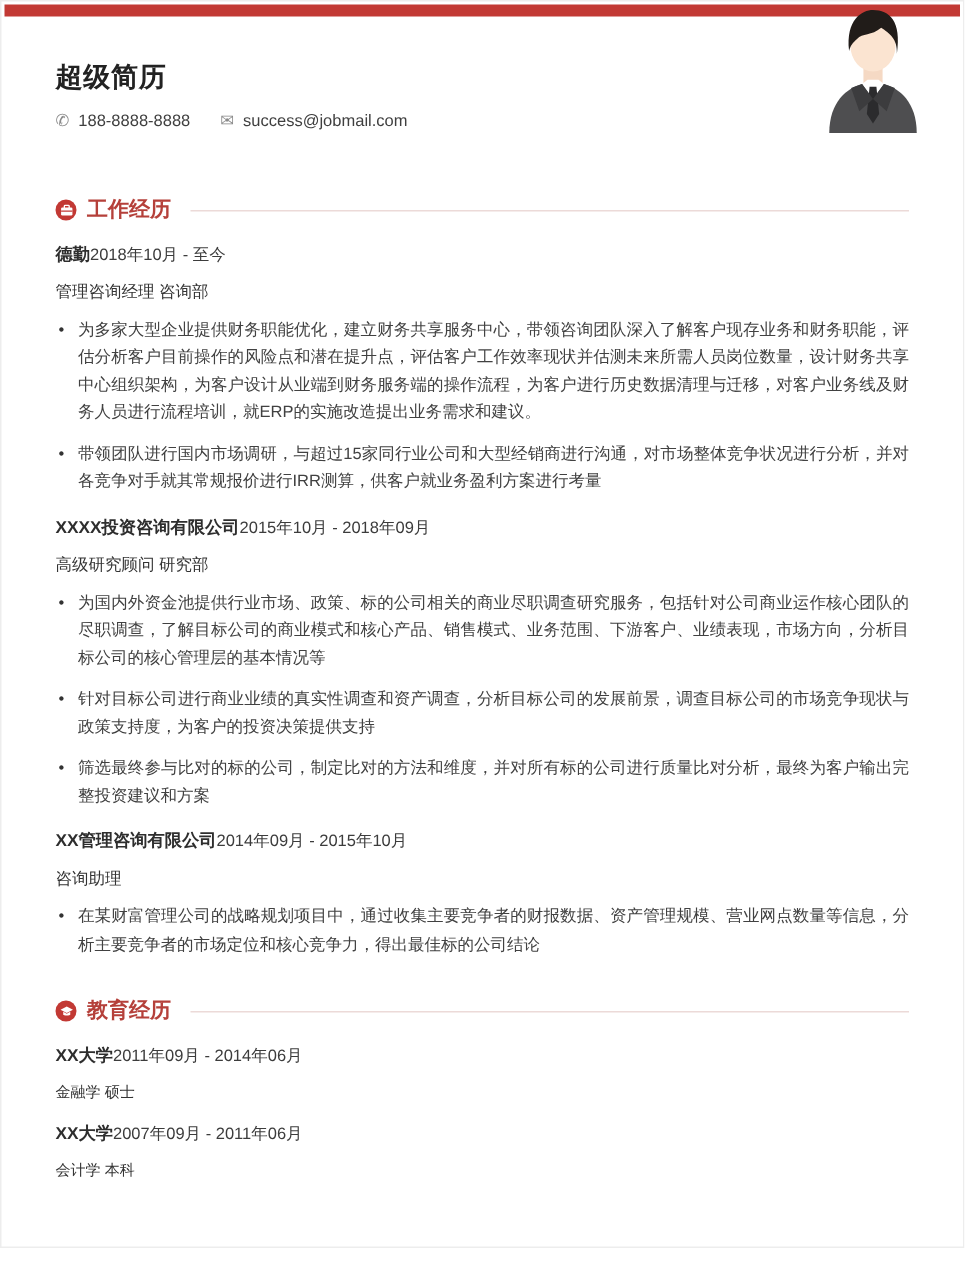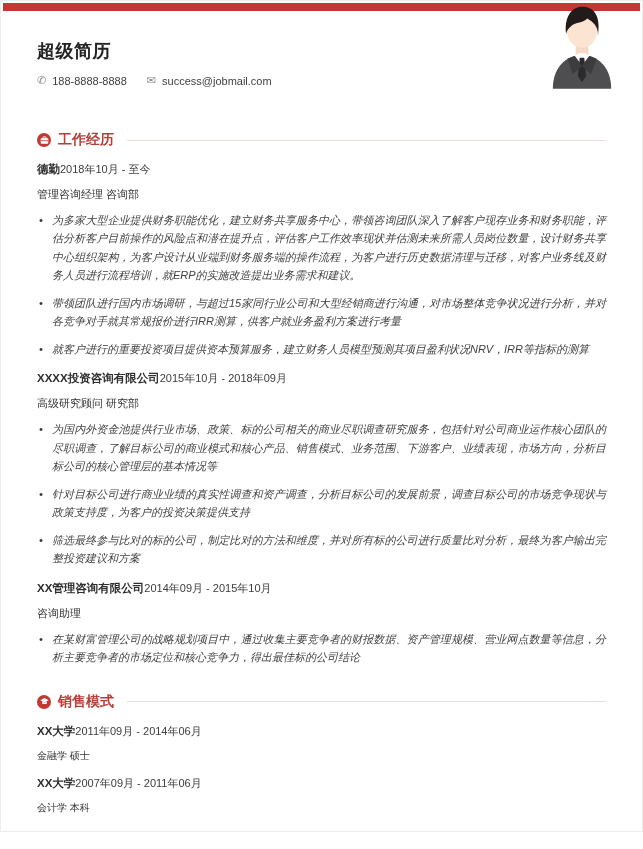--- a/index.html
+++ b/index.html
@@ -30,21 +30,21 @@
     width:14px; height:14px; border-radius:50%; background:#c23934;
     display:inline-flex; align-items:center; justify-content:center; flex:none;
   }
   .sec-title { font-size:14px; font-weight:bold; color:#b5403a;text-align:center; }
   .sec-line { flex:1; height:1px; background:#ecdad8; margin-left:6px; }
   
   .row { display:flex; justify-content:flex-start; align-items:baseline; margin-top:13px; }
   .company { font-size:11.5px; font-weight:bold; color:#2e2e2e; }
   .date { font-size:11px; color:#3c3c3c; }
   .role { margin-top:10px; font-size:11px; color:#333; }
-  ul.bullets { list-style:none; margin-top:9px;font-style:italic; }
+  ul.bullets { list-style:none; margin-top:9px; }
   ul.bullets li {
     position:relative; padding-left:15px; font-size:11px; color:#414141;
     line-height:1.68; margin-bottom:9px; text-align:justify;
   }
   ul.bullets li::before {
     content:"•"; position:absolute; left:2px; top:0; color:#333; font-size:11px;
   }
   .degree { margin-top:10px; font-size:10px; color:#333; }
 </style>
 </head>
@@ -92,21 +92,20 @@
 
       <div class="job">
         <div class="row">
           <span class="company">德勤</span>
           <span class="date">2018年10月 - 至今</span>
         </div>
         <div class="role">管理咨询经理 咨询部</div>
         <ul class="bullets">
           <li>为多家大型企业提供财务职能优化，建立财务共享服务中心，带领咨询团队深入了解客户现存业务和财务职能，评估分析客户目前操作的风险点和潜在提升点，评估客户工作效率现状并估测未来所需人员岗位数量，设计财务共享中心组织架构，为客户设计从业端到财务服务端的操作流程，为客户进行历史数据清理与迁移，对客户业务线及财务人员进行流程培训，就ERP的实施改造提出业务需求和建议。</li>
           <li>带领团队进行国内市场调研，与超过15家同行业公司和大型经销商进行沟通，对市场整体竞争状况进行分析，并对各竞争对手就其常规报价进行IRR测算，供客户就业务盈利方案进行考量</li>
-          <li>就客户进行的重要投资项目提供资本预算服务，建立财务人员模型预测其项目盈利状况NRV，IRR等指标的测算</li>
         </ul>
       </div>
 
       <div class="job">
         <div class="row">
           <span class="company">XXXX投资咨询有限公司</span>
           <span class="date">2015年10月 - 2018年09月</span>
         </div>
         <div class="role">高级研究顾问 研究部</div>
         <ul class="bullets">
@@ -129,21 +128,21 @@
     </div>
 
     <div class="section">
       <div class="sec-head sec-head-edu">
         <span class="badge">
           <svg viewBox="0 0 10 10" width="9" height="9">
             <path d="M5 1.2 L9.6 3.6 L5 6 L0.4 3.6 Z" fill="#fff"></path>
             <path d="M2.4 5 L2.4 7.2 C2.4 8 7.6 8 7.6 7.2 L7.6 5 L5 6.4 Z" fill="#fff"></path>
           </svg>
         </span>
-        <span class="sec-title">销售模式</span>
+        <span class="sec-title">教育经历</span>
         <span class="sec-line"></span>
       </div>
 
       <div class="school">
         <div class="row">
           <span class="company">XX大学</span>
           <span class="date">2011年09月 - 2014年06月</span>
         </div>
         <div class="degree">金融学 硕士</div>
       </div>

